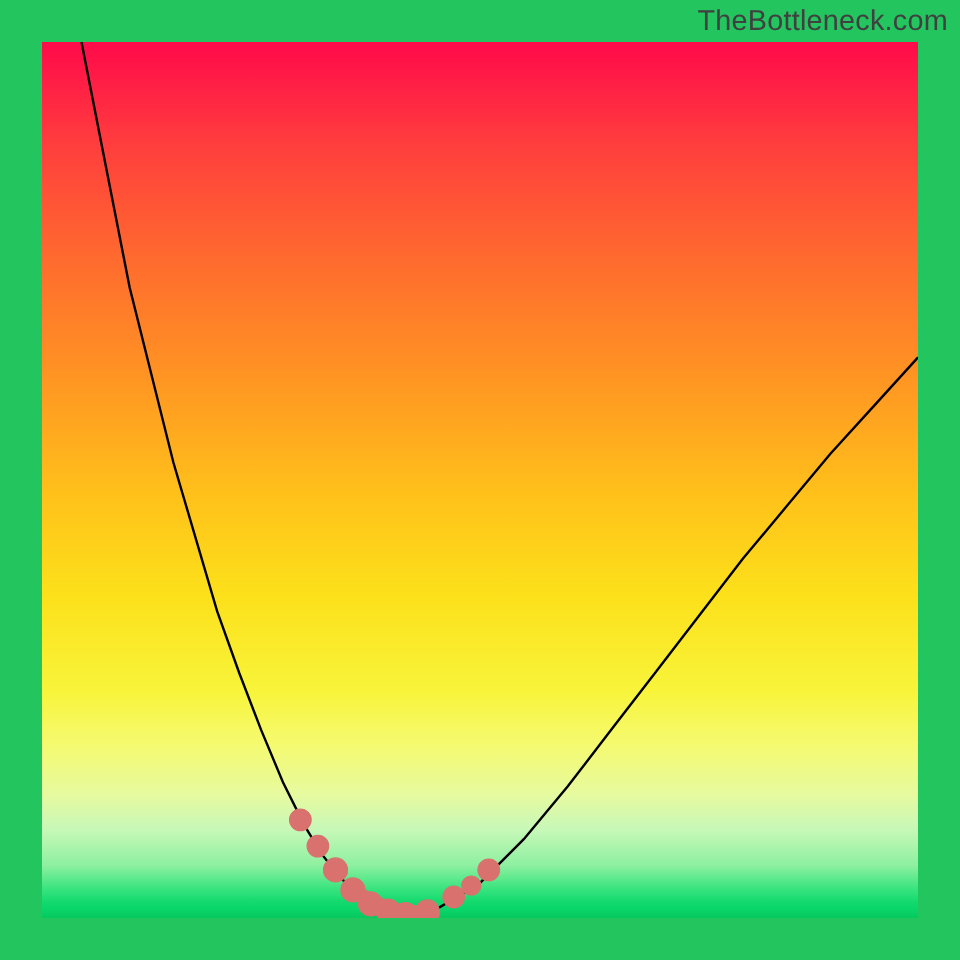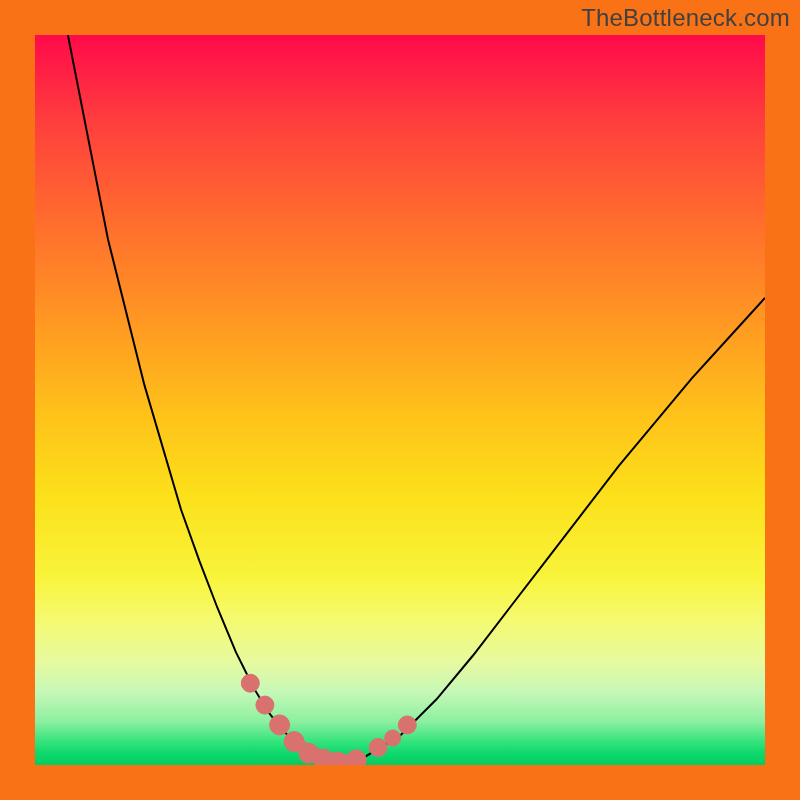--- a/index.html
+++ b/index.html
@@ -1,21 +1,21 @@
 <!DOCTYPE html>
 <html><head>
 <meta charset="utf-8">
 <style>
   * { margin: 0; padding: 0; box-sizing: border-box; }
   html, body { width: 800px; height: 800px; overflow: hidden; background: #000; }
   .frame {
     position: relative;
     width: 800px;
     height: 800px;
-    background: #f97316;
+    background: #22c55e;
   }
   .watermark {
     position: absolute;
     top: 4px;
     right: 10px;
     font-family: Arial, Helvetica, sans-serif;
     font-size: 24px;
     color: #404040;
     font-weight: 400;
     letter-spacing: 0.2px;

